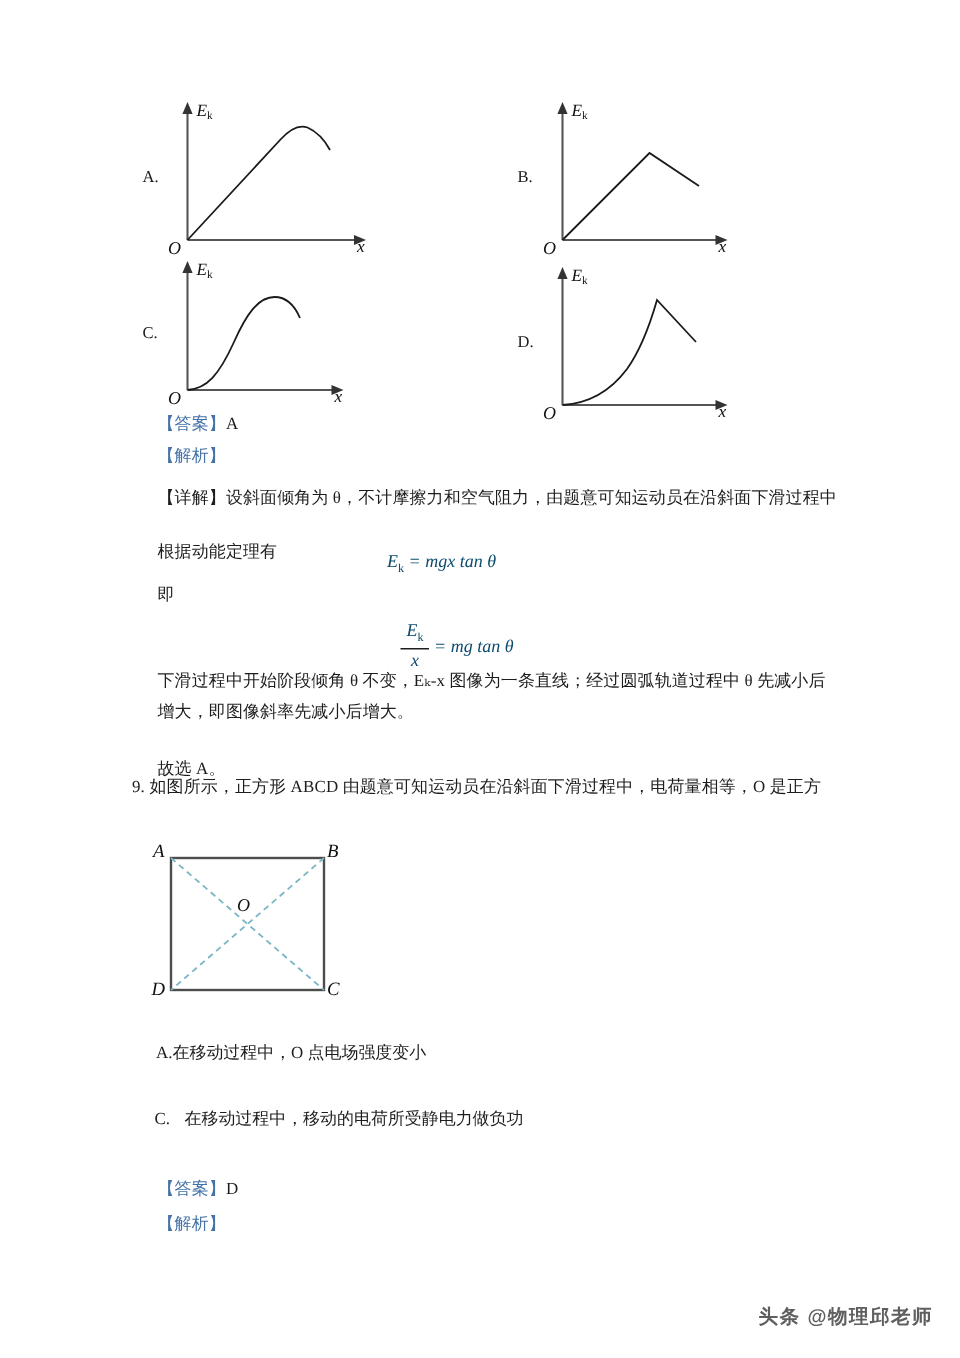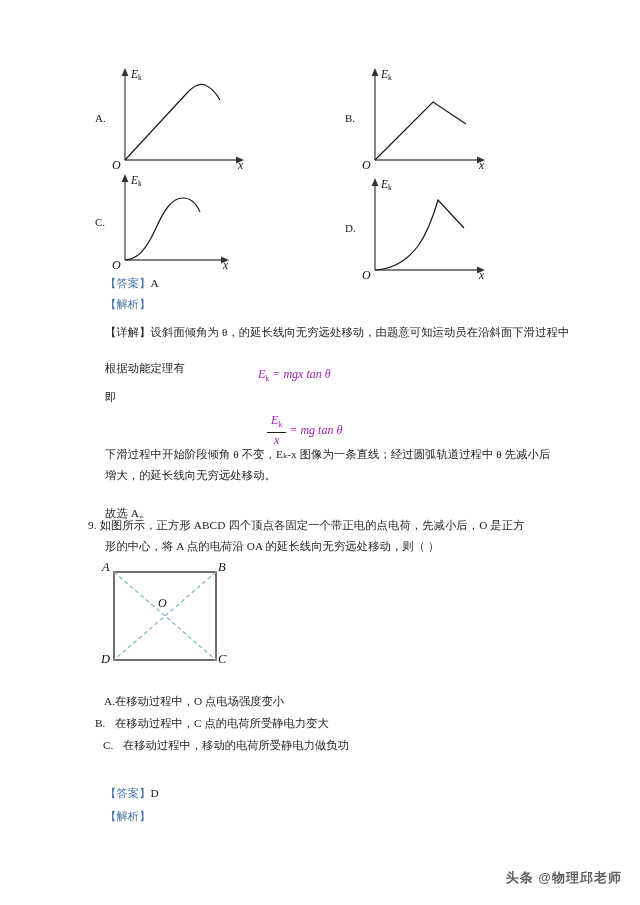--- a/index.html
+++ b/index.html
@@ -75,21 +75,21 @@
   }
   .blue {
     color: #4472a8;
     text-align: right;
   }
   .formula {
     position: absolute;
     font-family: "Liberation Serif", "DejaVu Serif", serif;
     font-size: 12px;
     font-style: italic;
-    color: #a21caf;
+    color: #0c4a6e;
     white-space: nowrap;
   }
   .formula sub {
     font-style: normal;
     font-size: 8px;
   }
   .frac {
     display: inline-block;
     vertical-align: middle;
     text-align: center;
@@ -219,68 +219,64 @@
     </div>
   </div>
 
   <div class="ptext" style="left:105px;top:276px;">
     <span class="blue">【答案】</span><span>A</span>
   </div>
 
   <div class="ptext blue" style="left:105px;top:297px;">【解析】</div>
 
   <div class="ptext" style="left:105px;top:325px;">
-    <span>【详解】</span><span>设斜面倾角为 θ，的延长线向无穷远处移动，由题意可知运动员在沿斜面下滑过程中</span>
+    <span>【详解】</span><span>设斜面倾角为 θ，不计摩擦力和空气阻力，由题意可知运动员在沿斜面下滑过程中</span>
   </div>
   <div class="ptext" style="left:105px;top:345px;margin-top:16px;">根据动能定理有</div>
 
   <div class="formula" style="left:258px;top:367px;">
     <span>E</span><sub>k</sub>&nbsp;<span>= mgx tan θ</span>
   </div>
 
   <div class="ptext" style="left:105px;top:390px;">即</div>
 
   <div class="formula" style="left:267px;top:415px;">
     <span class="frac">
       <span class="num"><span>E</span><sub>k</sub></span>
       <span class="den">x</span>
     </span>
     <span>= mg tan θ</span>
   </div>
 
   <div class="ptext" style="left:105px;top:447px;">下滑过程中开始阶段倾角 θ 不变，Eₖ-x 图像为一条直线；经过圆弧轨道过程中 θ 先减小后</div>
-  <div class="ptext" style="left:105px;top:468px;">增大，的延长线向无穷远处移动。</div>
+  <div class="ptext" style="left:105px;top:468px;">增大，即图像斜率先减小后增大。</div>
   <div class="ptext" style="left:105px;top:506px;">故选 A。</div>
 
   <div class="ptext" style="left:88px;top:518px;">
-    <span>9.</span>&nbsp;<span>如图所示，正方形 ABCD 四个顶点各固定一个带正电的点电荷，先减小后，O 是正方</span>
-  </div>
-  <div class="ptext" style="left:105px;top:539px;">形的中心，将 A 点的电荷沿 OA 的延长线向无穷远处移动，则（      ）</div>
+    <span>9.</span>&nbsp;<span>如图所示，正方形 ABCD 由题意可知运动员在沿斜面下滑过程中，电荷量相等，O 是正方</span>
+  </div>
 
   <div class="figure-square" style="left:100px;top:558px;width:140px;height:112px;">
     <svg width="140" height="112">
 
       <rect x="14" y="14" width="102" height="88" fill="none" stroke="#4d4d4d" stroke-width="1.6"></rect>
 
       <line x1="14" y1="14" x2="116" y2="102" stroke="#79b6c4" stroke-width="1.2" stroke-dasharray="4,3"></line>
       <line x1="116" y1="14" x2="14" y2="102" stroke="#79b6c4" stroke-width="1.2" stroke-dasharray="4,3"></line>
     </svg>
     <span class="sq-label" style="left:2px;top:2px;">A</span>
     <span class="sq-label" style="left:118px;top:2px;">B</span>
     <span class="sq-label" style="left:118px;top:94px;">C</span>
     <span class="sq-label" style="left:1px;top:94px;">D</span>
     <span class="sq-label" style="left:58px;top:38px;font-size:12px;">O</span>
   </div>
 
   <div class="opt-line" style="left:95px;top:694px;text-align:right;">
     <span class="lbl">A.</span><span>在移动过程中，O 点电场强度变小</span>
   </div>
-  <div class="opt-line" style="left:95px;top:716px;">
-    <span class="lbl">B.</span><span>在移动过程中，C 点的电荷所受静电力变大</span>
-  </div>
   <div class="opt-line" style="left:103px;top:738px;">
     <span class="lbl">C.</span><span>在移动过程中，移动的电荷所受静电力做负功</span>
   </div>
 
   <div class="ptext" style="left:105px;top:786px;">
     <span class="blue">【答案】</span><span>D</span>
   </div>
   <div class="ptext blue" style="left:105px;top:809px;">【解析】</div>
 
   <div class="watermark">头条 @物理邱老师</div>

